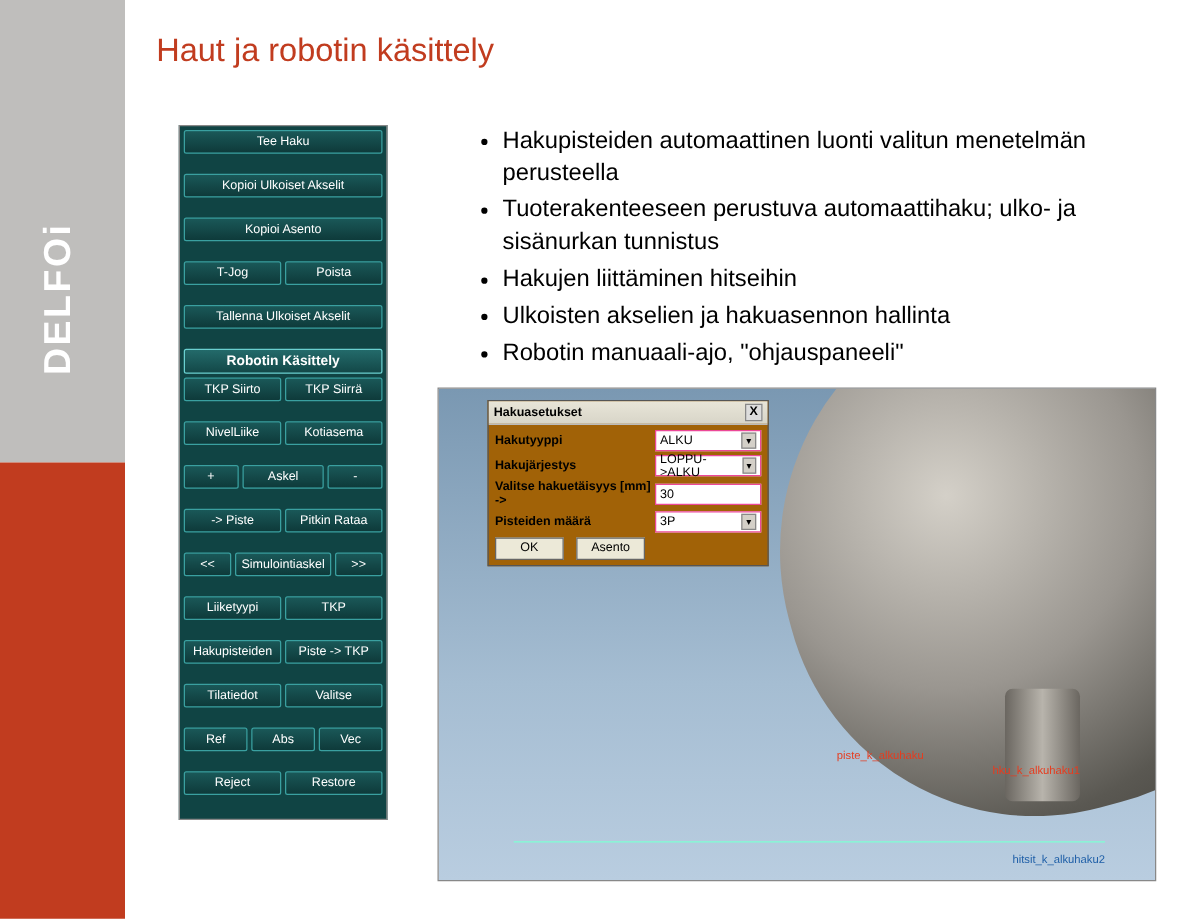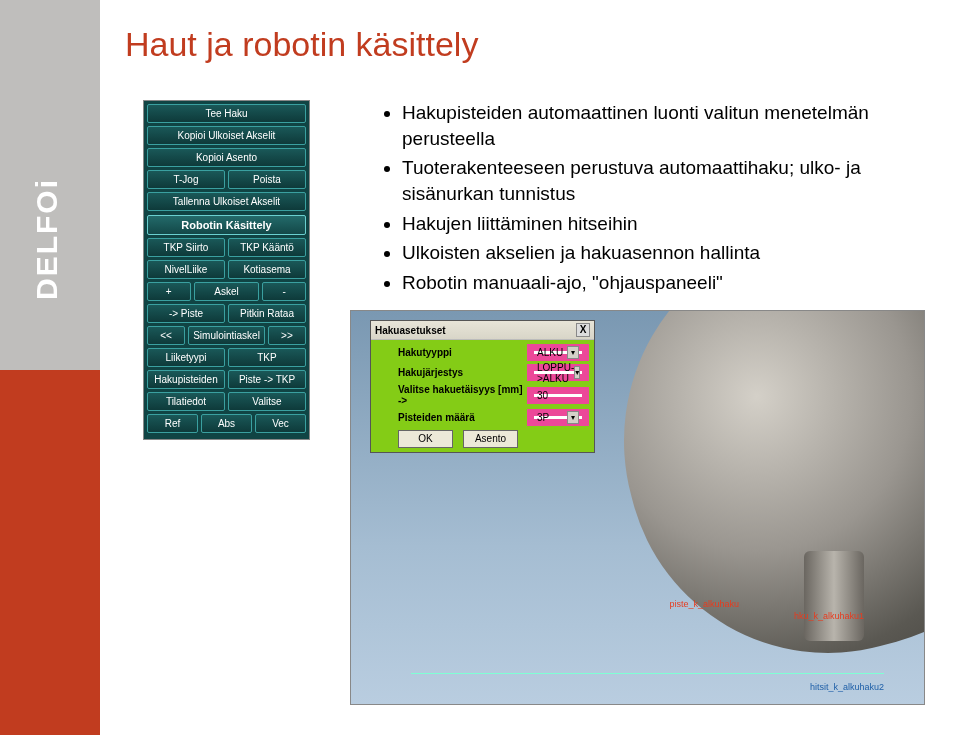--- a/index.html
+++ b/index.html
@@ -28,21 +28,21 @@
     font-weight: bold;
     font-size: 30px;
     color: #fff;
     letter-spacing: 2px;
     white-space: nowrap;
   }
   .page-title {
     position: absolute;
     left: 125px; top: 25px;
     color: #c13c1f;
-    font-size: 34px;
+    font-size: 26px;
     font-weight: normal;
   }
   .bullets {
     position: absolute;
     left: 380px; top: 100px;
     width: 520px;
     font-size: 19px;
     color: #000;
     line-height: 1.35;
   }
@@ -72,21 +72,21 @@
   .teal-btn {
     background: linear-gradient(#1a5858, #0e3a3a);
     border: 1px solid #3aa0a0;
     border-radius: 2px;
     padding: 3px 4px;
     font-size: 10px;
     text-align: center;
     color: #fff;
     cursor: pointer;
   }
-  .row { display: flex; gap: 3px; margin-bottom: 3px; }
+  .row { display: flex; gap: 3px; margin-bottom: 16px; }
   .row .teal-btn { flex: 1; }
   .full { width: 100%; }
 
   
   .viewport {
     position: absolute;
     left: 350px; top: 310px;
     width: 575px; height: 395px;
     background: linear-gradient(#7a98b2 0%, #a5bdd2 60%, #b9cde0 100%);
     border: 1px solid #888;
@@ -116,45 +116,45 @@
     font-size:9px;
     color:#e63c1f;
   }
   .lab1 { right:60px; top:300px; }
   .lab2 { right:185px; top:288px; }
   .lab3 { right:40px; bottom:12px; color:#2060a8; }
 
   
   .dlg {
     position: absolute;
-    left: 370px; top: 320px;
+    left: 390px; top: 320px;
     width: 225px;
-    background: #84cc16;
+    background: #a16207;
     border: 1px solid #555;
     font-size: 10px;
     color: #000;
     z-index: 20;
   }
   .dlg-title {
     display:flex; justify-content:space-between; align-items:center;
     background: linear-gradient(#e8e5d8,#d8d5c8);
     border-bottom:1px solid #bbb;
     padding:2px 4px;
     font-weight:bold;
   }
   .dlg-close {
     width:14px; height:14px; border:1px solid #888; background:#ddd;
     text-align:center; line-height:12px; font-size:10px; cursor:pointer;
   }
-  .dlg-body { padding:4px 5px;margin-left:22px; }
+  .dlg-body { padding:4px 5px; }
   .dlg-row { display:flex; align-items:center; justify-content:space-between; margin-bottom:3px; }
   .dlg-row label { flex:1; font-weight:bold; font-size:10px; }
   .dlg-in {
-    width:62px; height:17px;
-    background:#fff; border:7px solid #ec4899;
+    width:85px; height:17px;
+    background:#fff; border:1px solid #ec4899;
     font-size:10px; padding:0 3px;
     display:flex; align-items:center; justify-content:space-between;
   }
   .dd-arrow {
     width:12px; height:13px; background:#d4d0c8; border:1px solid #888;
     text-align:center; line-height:11px; font-size:8px; cursor:pointer;
   }
   .dlg-btns { display:flex; gap:10px; justify-content:flex-start; margin-top:4px; }
   .win-btn {
     width:55px; height:18px; background:#ece9d8; border:1px solid #666;
@@ -194,21 +194,21 @@
     <div class="teal-btn">T-Jog</div>
     <div class="teal-btn">Poista</div>
   </div>
   <div class="row">
       <div class="teal-btn full">Tallenna Ulkoiset Akselit</div>
     </div>
 
   <div class="teal-header" style="margin-top:4px">Robotin Käsittely</div>
   <div class="row">
     <div class="teal-btn">TKP Siirto</div>
-    <div class="teal-btn">TKP Kääntö</div>
+    <div class="teal-btn">TKP Siirrä</div>
   </div>
   <div class="row">
     <div class="teal-btn">NivelLiike</div>
     <div class="teal-btn">Kotiasema</div>
   </div>
   <div class="row">
     <div class="teal-btn" style="flex:0.6">+</div>
     <div class="teal-btn">Askel</div>
     <div class="teal-btn" style="flex:0.6">-</div>
   </div>
@@ -230,20 +230,24 @@
     <div class="teal-btn">Piste -&gt; TKP</div>
   </div>
   <div class="row">
     <div class="teal-btn">Tilatiedot</div>
     <div class="teal-btn">Valitse</div>
   </div>
   <div class="row">
     <div class="teal-btn">Ref</div>
     <div class="teal-btn">Abs</div>
     <div class="teal-btn">Vec</div>
+  </div>
+  <div class="row">
+    <div class="teal-btn">Reject</div>
+    <div class="teal-btn">Restore</div>
   </div>
 </div>
 
 <div class="viewport">
   <div class="robot"></div>
   <div class="robot-neck"></div>
   <div class="ground-line"></div>
   <div class="sim-label lab1">hku_k_alkuhaku1</div>
   <div class="sim-label lab2">piste_k_alkuhaku</div>
   <div class="sim-label lab3">hitsit_k_alkuhaku2</div>

